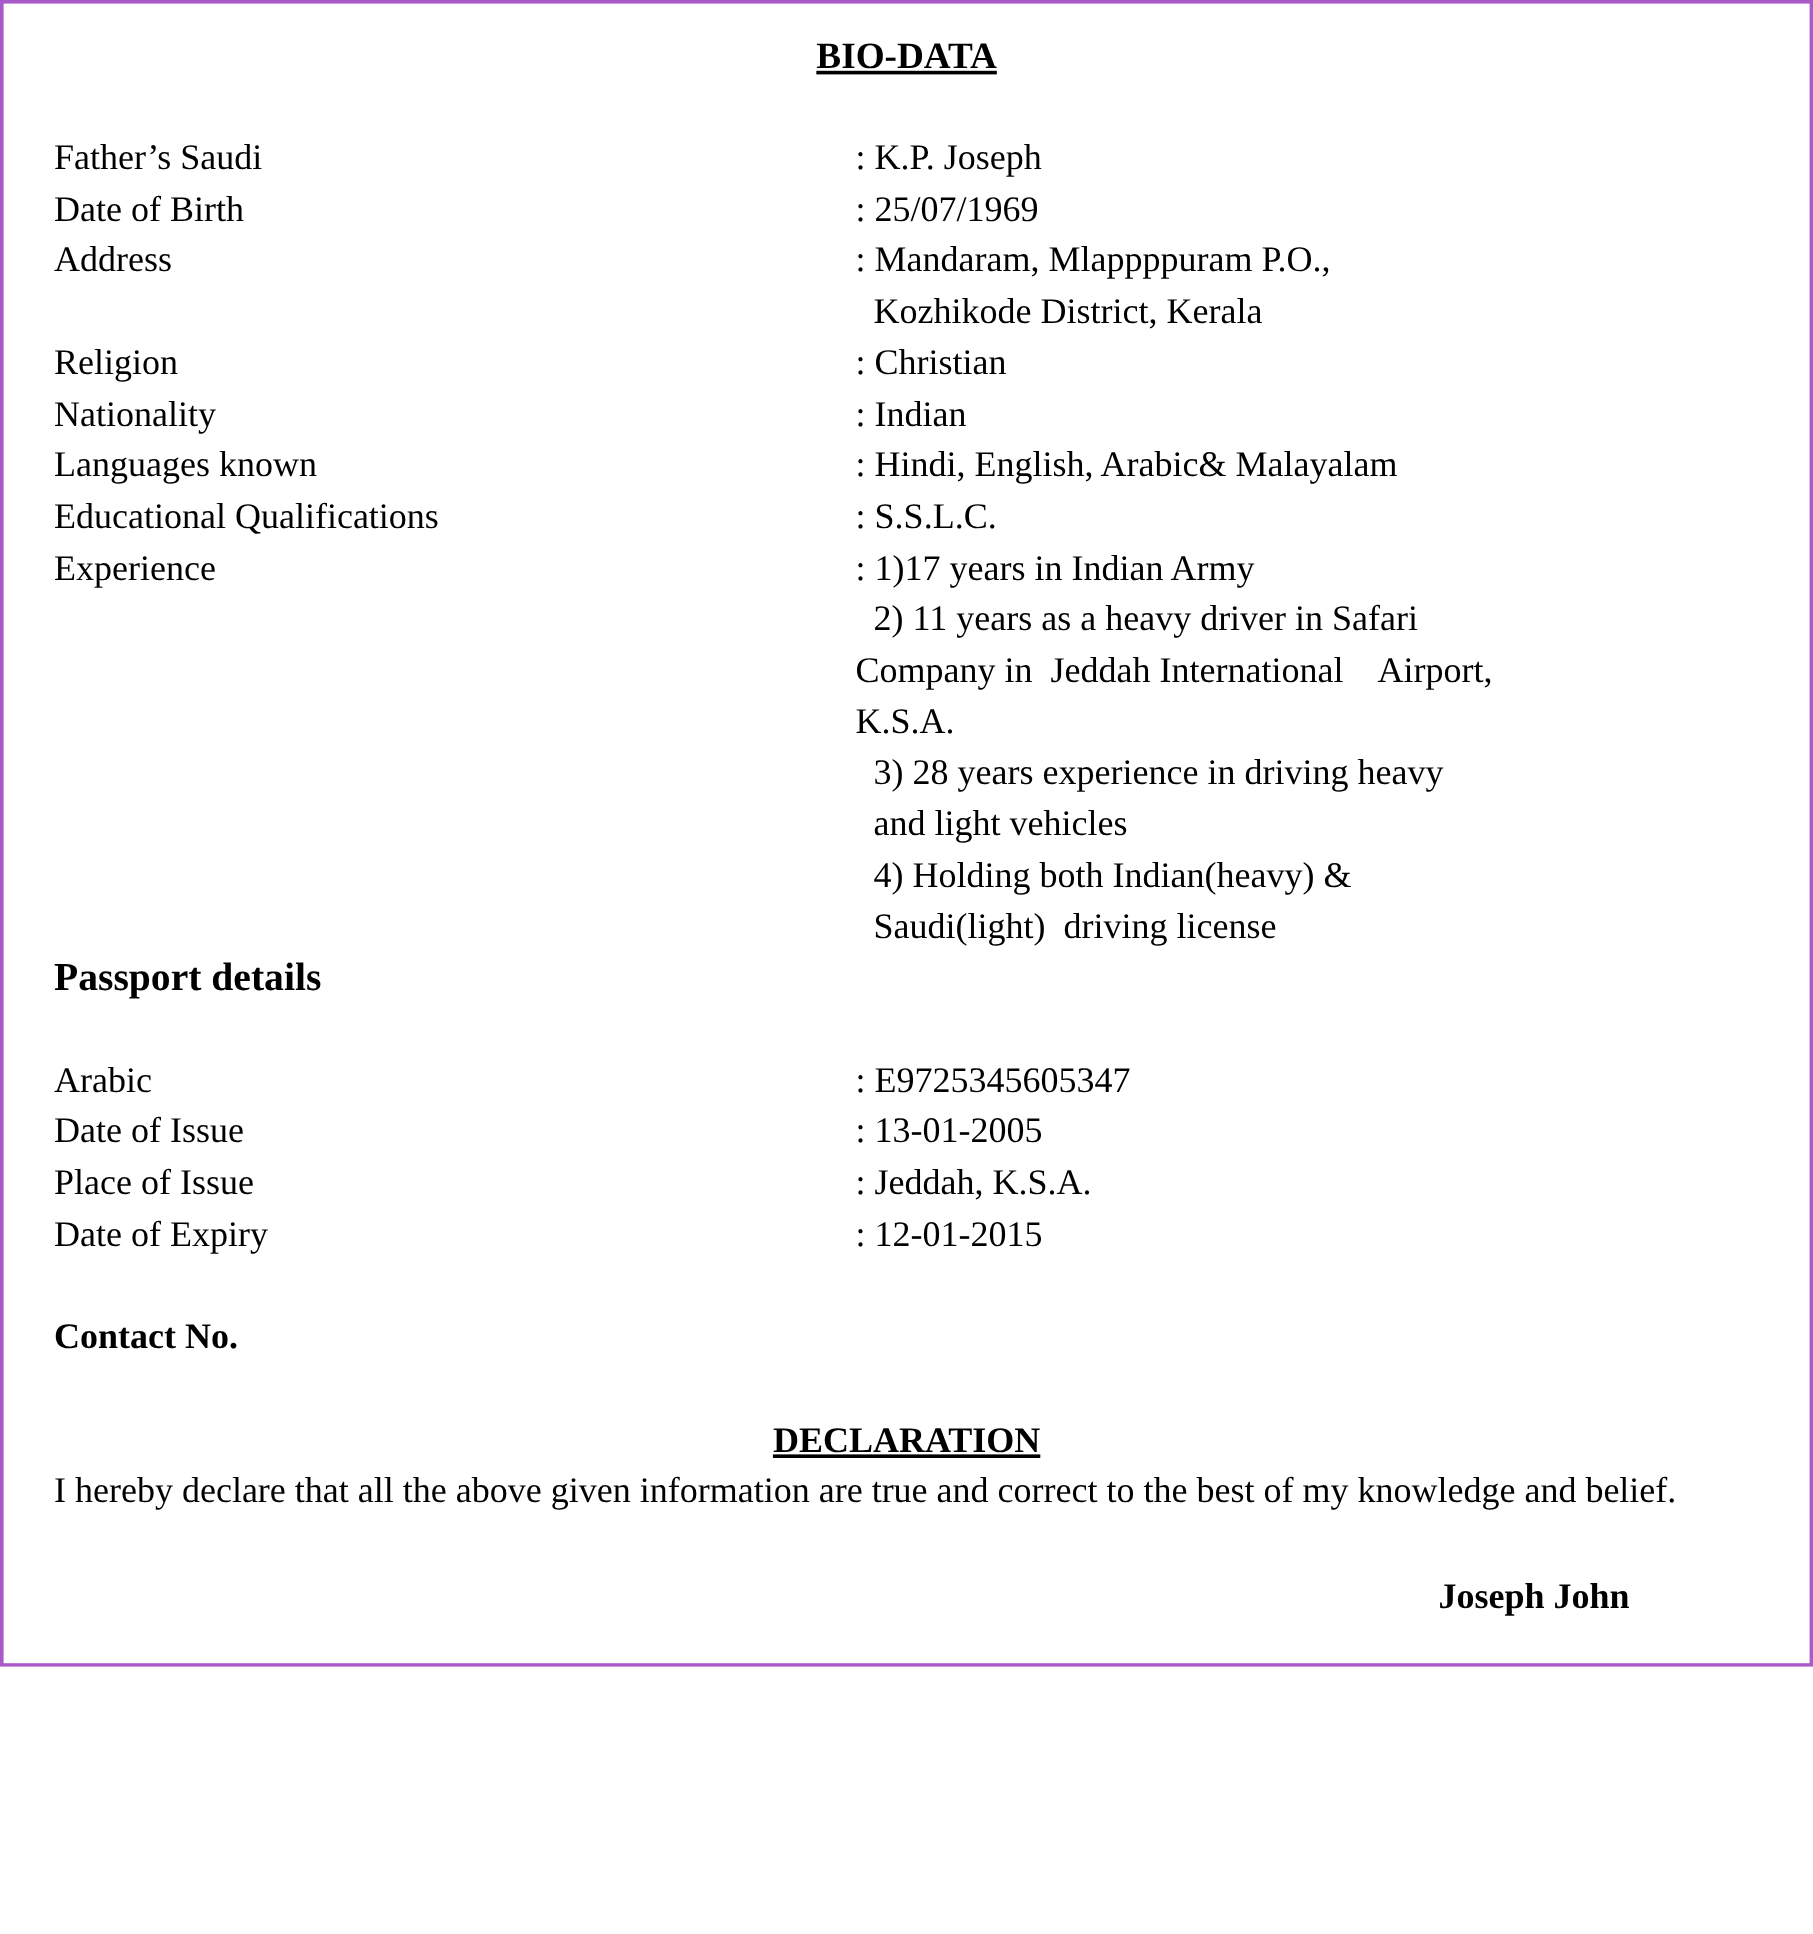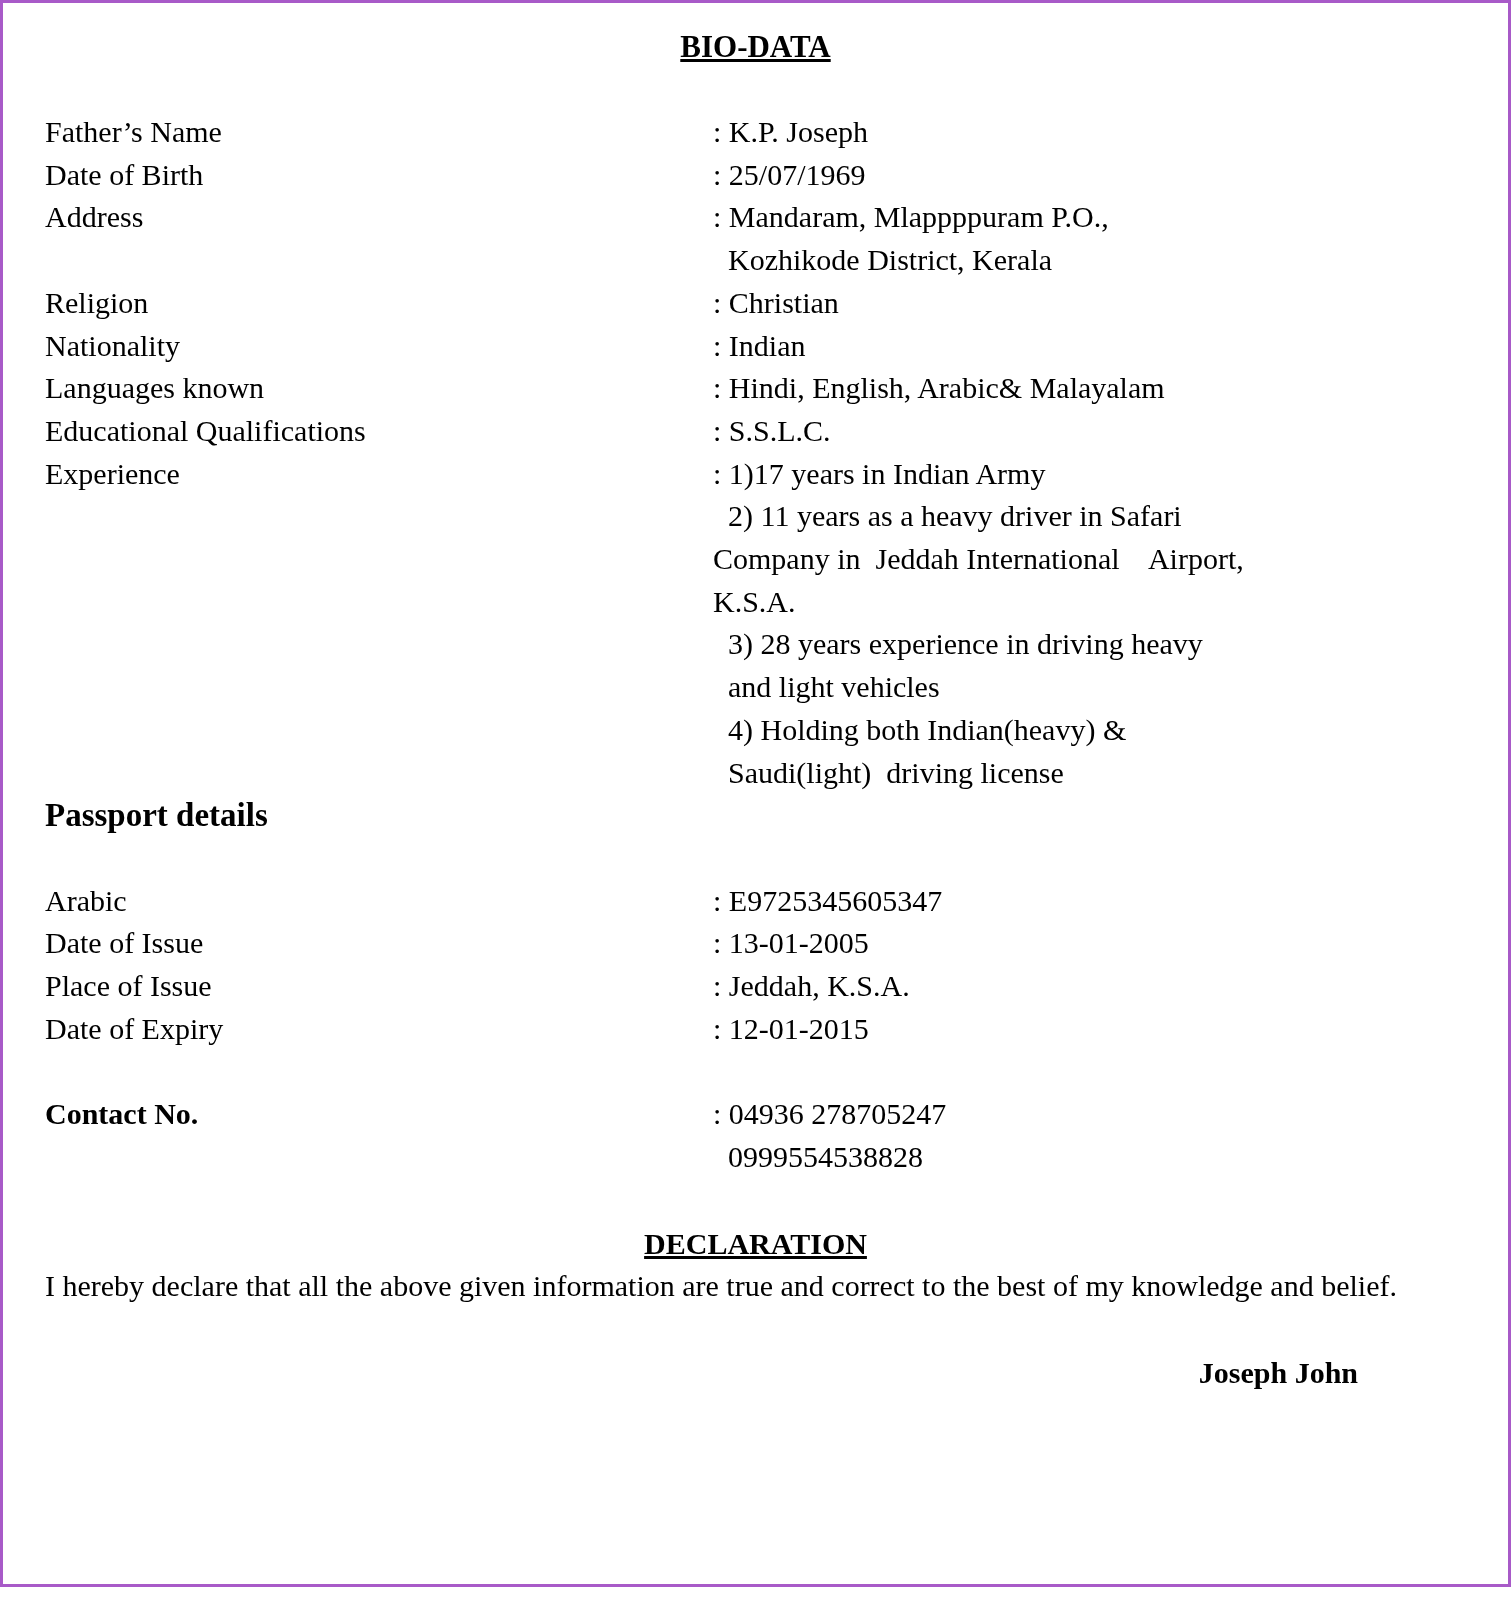--- a/index.html
+++ b/index.html
@@ -3,21 +3,21 @@
 <meta charset="utf-8">
 <style>
   * { margin: 0; padding: 0; box-sizing: border-box; }
   html, body { background: #ffffff; }
   body {
     font-family: "Liberation Serif", serif;
     color: #000000;
   }
   .page {
     width: 1511px;
-    height: 1587px;
+    height: 1389px;
     background: #ffffff;
     border: 3px solid var(--border, #a85ac8);
     padding: 22px 42px 0 42px;
     overflow: hidden;
     position: relative;
   }
   .title {
     font-size: 31px;
     font-weight: bold;
     text-decoration: underline;
@@ -74,21 +74,21 @@
 <body>
 
 <div class="page">
 
   <h1 class="title">BIO-DATA</h1>
 
   <div>
 
 
     <div class="row">
-      <div class="label">Father’s Name</div>
+      <div class="label">Father’s Saudi</div>
       <div class="value">
         <div class="vline">: K.P. Joseph</div>
       </div>
     </div>
 
     <div class="row">
       <div class="label">Date of Birth</div>
       <div class="value">
         <div class="vline">: 25/07/1969</div>
       </div>
@@ -178,24 +178,20 @@
         <div class="vline">: 12-01-2015</div>
       </div>
     </div>
 
   </div>
 
   <div class="spacer"></div>
 
   <div class="row">
     <div class="label bold">Contact No.</div>
-    <div class="value">
-      <div class="vline">: 04936 278705247</div>
-      <div class="vline">  0999554538828</div>
-    </div>
   </div>
 
   <div>
     <h2 class="decl-heading">DECLARATION</h2>
     <p class="decl-text">I hereby declare that all the above given information are true and correct to the best of my knowledge and belief.</p>
   </div>
 
   <div class="signature">Joseph John</div>
 
 </div>

